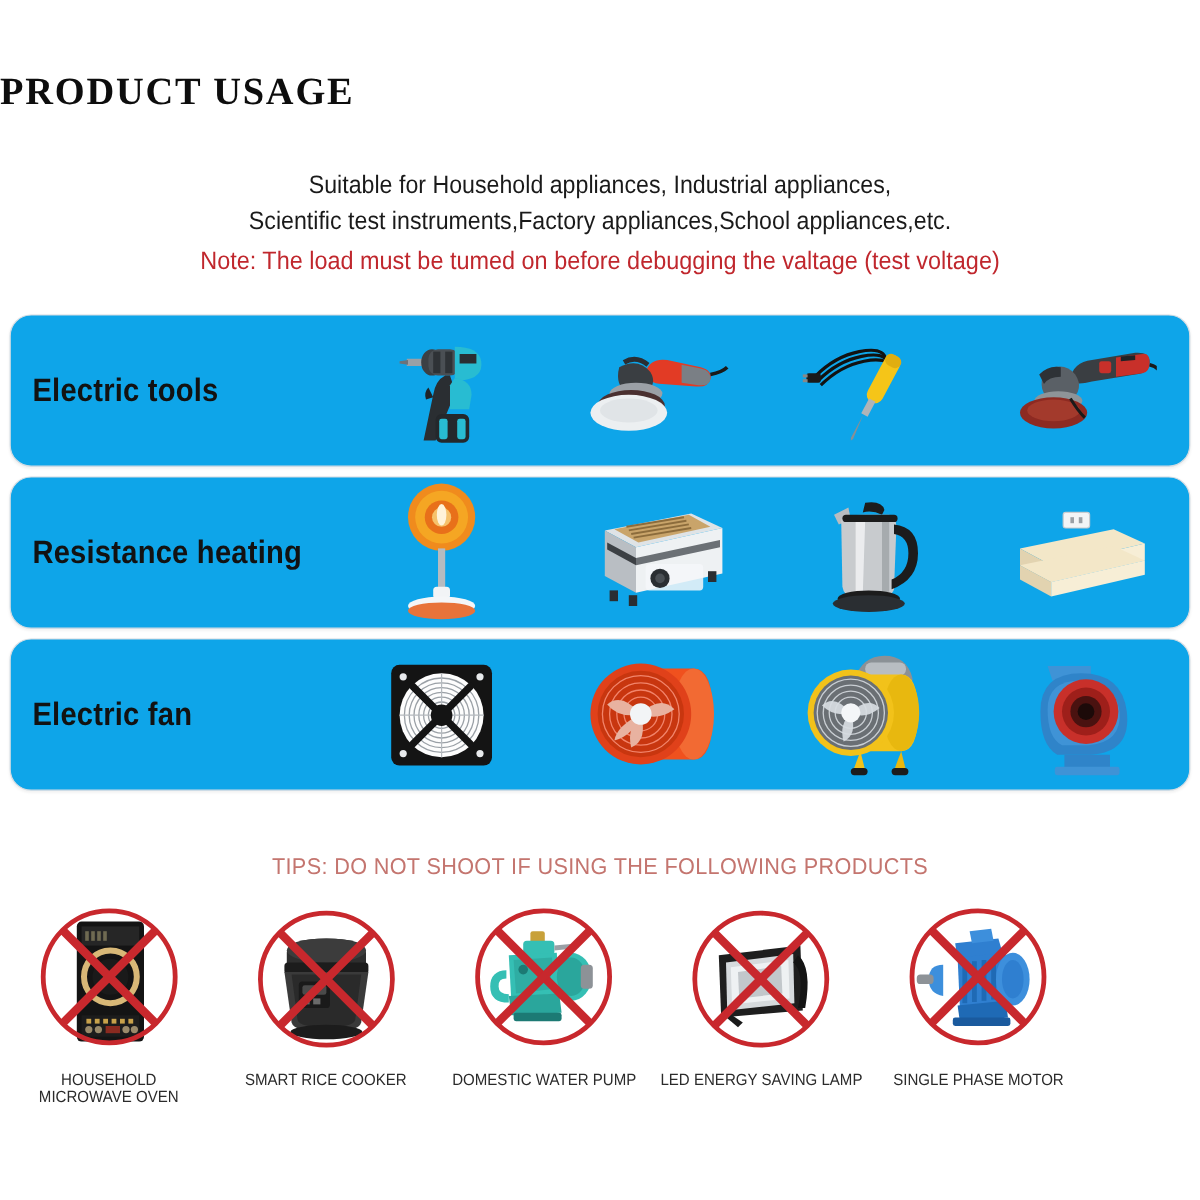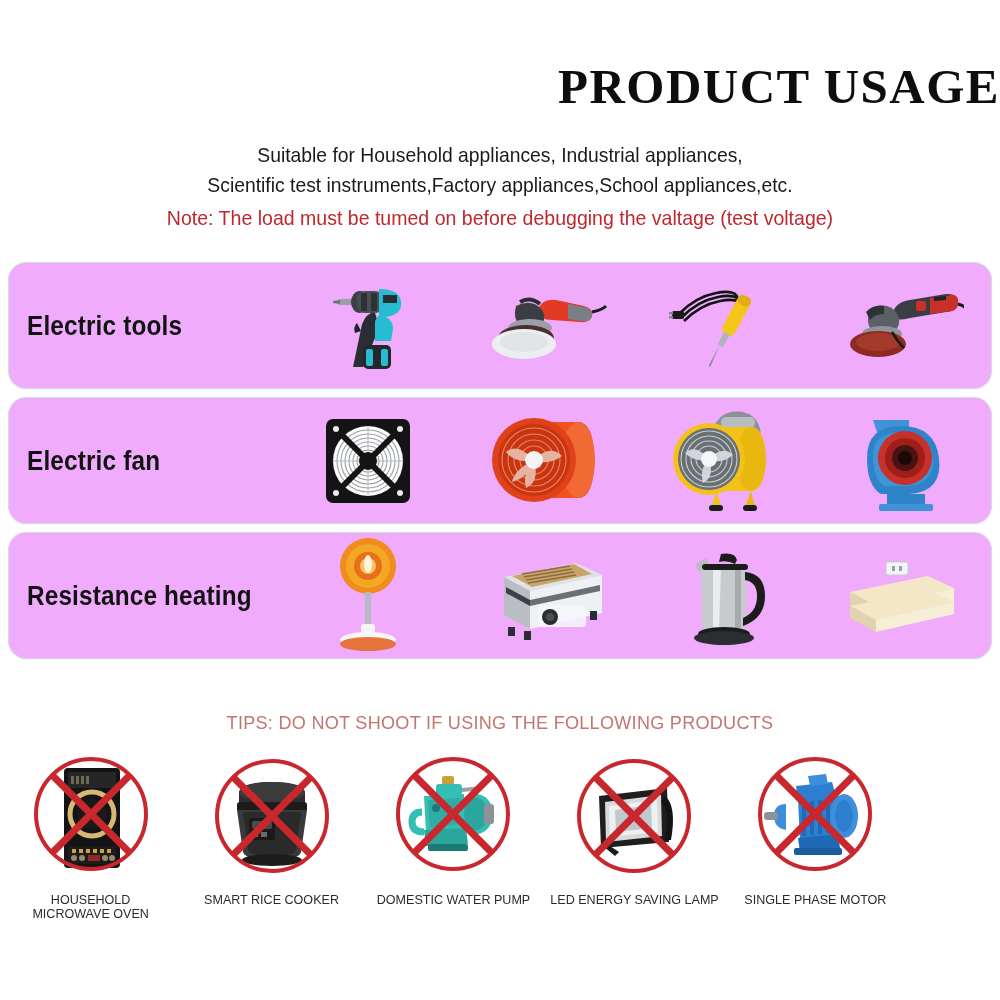--- a/index.html
+++ b/index.html
@@ -8,24 +8,24 @@
     background:#ffffff;
     font-family:"Liberation Sans", sans-serif;
     overflow:hidden;
     position:relative;
   }
   .page{position:relative;width:1000px;height:1000px;}
 
   
   .title{
     position:absolute;top:58px;left:0;width:1000px;
-    text-align:right;
+    text-align:left;
     font-family:"Liberation Serif", serif;
     font-weight:bold;
-    font-size:49px;
+    font-size:32px;
     letter-spacing:1.5px;
     color:#0d0d0d;
   }
   .subline{
     position:absolute;left:0;width:1000px;text-align:center;
     font-size:21px;color:#1a1a1a;
     transform:scaleX(.92);
   }
   .sub1{top:143px;}
   .sub2{top:173px;}
@@ -36,21 +36,21 @@
   }
 
   
   .cards{position:absolute;top:262px;left:8px;width:984px;}
   .card{
     position:relative;
     height:125px;
     margin-bottom:8px;
     border:1.5px solid #d3dce3;
     border-radius:18px;
-    background:#f0abfc;
+    background:#0ea5e9;
     box-shadow:0 1px 2px rgba(0,0,0,.05);
     overflow:hidden;
   }
   .card-label{
     position:absolute;left:18px;top:50%;transform:translateY(-50%) scaleX(.9);
     transform-origin:left center;
     font-size:27px;font-weight:bold;color:#121212;
     letter-spacing:.2px;white-space:nowrap;
   }
   .card-items{
@@ -161,20 +161,100 @@
               <path d="M96 22 L118 19 Q124 18 124 26 Q124 34 118 35 L96 38 Z" fill="#c8302a"></path>
               <rect x="82" y="25" width="10" height="10" rx="2" fill="#c8302a"></rect>
               <path d="M100 21 L112 20 L112 24 L100 25 Z" fill="#1f2327"></path>
               <path d="M36 34 Q52 24 62 36 Q70 48 58 58 L42 58 Q30 50 36 34 Z" fill="#5a6066"></path>
               <path d="M32 36 Q40 28 50 30 L50 38 Q40 38 36 44 Z" fill="#2e3236"></path>
               <ellipse cx="48" cy="58" rx="20" ry="8" fill="#8e9498"></ellipse>
               <ellipse cx="44" cy="68" rx="28" ry="13" fill="#8d2a22"></ellipse>
               <ellipse cx="44" cy="66" rx="22" ry="9" fill="#a33a2c"></ellipse>
               <path d="M124 28 Q132 30 134 36" stroke="#1a1a1a" stroke-width="3" fill="none"></path>
               <path d="M58 56 Q64 66 70 72" stroke="#1a1a1a" stroke-width="2.5" fill="none"></path>
+            </g>
+          </svg>
+        </div>
+
+      </div>
+    </div>
+
+    <div class="card">
+      <div class="card-label">Resistance heating</div>
+      <div class="card-items">
+
+        <div class="slot">
+          <svg width="90" height="120" viewBox="0 0 90 120">
+            <g>
+              <circle cx="45" cy="30" r="28" fill="#f08b1d"></circle>
+              <circle cx="45" cy="30" r="22" fill="#f5a623"></circle>
+              <circle cx="45" cy="30" r="14" fill="#e8701a"></circle>
+              <circle cx="45" cy="30" r="8" fill="#f6c26b"></circle>
+              <ellipse cx="45" cy="28" rx="4" ry="9" fill="#fff3d9"></ellipse>
+              <rect x="42" y="56" width="6" height="34" fill="#b6bbc0"></rect>
+              <rect x="38" y="88" width="14" height="10" rx="3" fill="#f2f4f6"></rect>
+              <ellipse cx="45" cy="104" rx="28" ry="8" fill="#f4f6f8"></ellipse>
+              <ellipse cx="45" cy="108" rx="28" ry="7" fill="#e8733a"></ellipse>
+            </g>
+          </svg>
+        </div>
+
+        <div class="slot">
+          <svg width="130" height="105" viewBox="0 0 130 105">
+            <g>
+              <path d="M24 34 L96 20 L122 32 L50 48 Z" fill="#dfe3e6"></path>
+              <path d="M32 33 L94 21 L112 31 L52 44 Z" fill="#c9a46a"></path>
+              <g stroke="#8c6c3c" stroke-width="1.6" fill="none">
+                <path d="M44 34 L92 26"></path>
+                  <path d="M46 37 L94 29"></path>
+                <path d="M48 40 L96 32"></path>
+                  <path d="M42 31 L90 23"></path>
+              </g>
+              <path d="M24 34 L50 48 L50 86 L24 72 Z" fill="#b9bec3"></path>
+              <path d="M50 48 L122 32 L122 70 L50 86 Z" fill="#eef1f3"></path>
+              <path d="M26 44 L50 57 L50 63 L26 50 Z" fill="#3c4044"></path>
+              <path d="M50 57 L120 42 L120 48 L50 63 Z" fill="#6b7075"></path>
+              <rect x="58" y="62" width="48" height="22" rx="3" fill="#f5f7f9" opacity=".85"></rect>
+              <circle cx="70" cy="74" r="8" fill="#2a2e32"></circle>
+              <circle cx="70" cy="74" r="4" fill="#4a4f54"></circle>
+              <rect x="28" y="84" width="7" height="9" fill="#2a2e32"></rect>
+              <rect x="44" y="88" width="7" height="9" fill="#2a2e32"></rect>
+              <rect x="110" y="68" width="7" height="9" fill="#2a2e32"></rect>
+            </g>
+          </svg>
+        </div>
+
+        <div class="slot">
+          <svg width="105" height="115" viewBox="0 0 105 115">
+            <g>
+              <path d="M26 26 L38 20 L40 30 L30 34 Z" fill="#b9bcc0"></path>
+              <path d="M52 16 Q66 14 68 22 L66 26 Q58 22 50 24 Z" fill="#1c1c1c"></path>
+              <path d="M32 30 Q36 26 52 26 L72 26 Q78 28 78 36 L76 88 Q74 96 56 96 L44 96 Q34 94 33 86 Z" fill="#c8cbce"></path>
+              <path d="M44 30 L52 30 L50 92 L44 92 Z" fill="#eef0f2" opacity=".9"></path>
+              <path d="M66 30 L72 30 L72 90 L66 92 Z" fill="#9ea2a6" opacity=".8"></path>
+              <path d="M76 34 Q96 36 96 58 Q96 80 74 88 L74 80 Q88 74 88 58 Q88 44 76 42 Z" fill="#1c1c1c"></path>
+              <ellipse cx="55" cy="96" rx="26" ry="7" fill="#1c1c1c"></ellipse>
+              <ellipse cx="55" cy="100" rx="30" ry="7" fill="#2a2e32"></ellipse>
+              <rect x="33" y="26" width="46" height="6" rx="3" fill="#1c1c1c"></rect>
+            </g>
+          </svg>
+        </div>
+
+        <div class="slot">
+          <svg width="130" height="95" viewBox="0 0 130 95">
+            <g>
+              <rect x="52" y="14" width="22" height="13" rx="2" fill="#f2f4f6" stroke="#c8ccd0"></rect>
+              <rect x="58" y="18" width="3" height="5" fill="#9aa0a6"></rect>
+              <rect x="65" y="18" width="3" height="5" fill="#9aa0a6"></rect>
+              <path d="M16 44 L94 28 L120 40 L42 58 Z" fill="#f3e7c8"></path>
+              <path d="M16 44 L42 58 L42 72 L16 58 Z" fill="#e2d3b0"></path>
+              <path d="M42 58 L120 40 L120 54 L42 72 Z" fill="#f7eed6"></path>
+              <path d="M16 58 L94 42 L120 54 L42 72 Z" fill="#f3e7c8"></path>
+              <path d="M16 58 L42 72 L42 84 L16 70 Z" fill="#e2d3b0"></path>
+              <path d="M42 72 L120 54 L120 66 L42 84 Z" fill="#f7eed6"></path>
             </g>
           </svg>
         </div>
 
       </div>
     </div>
 
     <div class="card">
       <div class="card-label">Electric fan</div>
       <div class="card-items">
@@ -268,100 +348,20 @@
             <g>
               <path d="M34 14 L70 14 L70 24 L38 26 Z" fill="#3f93d6"></path>
               <path d="M28 52 Q28 20 62 20 Q96 20 100 52 Q104 86 70 88 L42 88 Q28 80 28 52 Z" fill="#2f84c9"></path>
               <path d="M34 50 Q34 26 62 26 Q90 26 94 52 Q96 78 68 80 L46 80 Q34 74 34 50 Z" fill="#3f93d6"></path>
               <ellipse cx="66" cy="52" rx="27" ry="27" fill="#c8302a"></ellipse>
               <ellipse cx="66" cy="52" rx="20" ry="20" fill="#9e1f1a"></ellipse>
               <ellipse cx="66" cy="52" rx="13" ry="13" fill="#4a1210"></ellipse>
               <ellipse cx="66" cy="52" rx="7" ry="7" fill="#1c0a09"></ellipse>
               <path d="M48 88 L48 100 L86 100 L86 88 Z" fill="#2f84c9"></path>
               <rect x="40" y="98" width="54" height="7" rx="2" fill="#3f93d6"></rect>
-            </g>
-          </svg>
-        </div>
-
-      </div>
-    </div>
-
-    <div class="card">
-      <div class="card-label">Resistance heating</div>
-      <div class="card-items">
-
-        <div class="slot">
-          <svg width="90" height="120" viewBox="0 0 90 120">
-            <g>
-              <circle cx="45" cy="30" r="28" fill="#f08b1d"></circle>
-              <circle cx="45" cy="30" r="22" fill="#f5a623"></circle>
-              <circle cx="45" cy="30" r="14" fill="#e8701a"></circle>
-              <circle cx="45" cy="30" r="8" fill="#f6c26b"></circle>
-              <ellipse cx="45" cy="28" rx="4" ry="9" fill="#fff3d9"></ellipse>
-              <rect x="42" y="56" width="6" height="34" fill="#b6bbc0"></rect>
-              <rect x="38" y="88" width="14" height="10" rx="3" fill="#f2f4f6"></rect>
-              <ellipse cx="45" cy="104" rx="28" ry="8" fill="#f4f6f8"></ellipse>
-              <ellipse cx="45" cy="108" rx="28" ry="7" fill="#e8733a"></ellipse>
-            </g>
-          </svg>
-        </div>
-
-        <div class="slot">
-          <svg width="130" height="105" viewBox="0 0 130 105">
-            <g>
-              <path d="M24 34 L96 20 L122 32 L50 48 Z" fill="#dfe3e6"></path>
-              <path d="M32 33 L94 21 L112 31 L52 44 Z" fill="#c9a46a"></path>
-              <g stroke="#8c6c3c" stroke-width="1.6" fill="none">
-                <path d="M44 34 L92 26"></path>
-                  <path d="M46 37 L94 29"></path>
-                <path d="M48 40 L96 32"></path>
-                  <path d="M42 31 L90 23"></path>
-              </g>
-              <path d="M24 34 L50 48 L50 86 L24 72 Z" fill="#b9bec3"></path>
-              <path d="M50 48 L122 32 L122 70 L50 86 Z" fill="#eef1f3"></path>
-              <path d="M26 44 L50 57 L50 63 L26 50 Z" fill="#3c4044"></path>
-              <path d="M50 57 L120 42 L120 48 L50 63 Z" fill="#6b7075"></path>
-              <rect x="58" y="62" width="48" height="22" rx="3" fill="#f5f7f9" opacity=".85"></rect>
-              <circle cx="70" cy="74" r="8" fill="#2a2e32"></circle>
-              <circle cx="70" cy="74" r="4" fill="#4a4f54"></circle>
-              <rect x="28" y="84" width="7" height="9" fill="#2a2e32"></rect>
-              <rect x="44" y="88" width="7" height="9" fill="#2a2e32"></rect>
-              <rect x="110" y="68" width="7" height="9" fill="#2a2e32"></rect>
-            </g>
-          </svg>
-        </div>
-
-        <div class="slot">
-          <svg width="105" height="115" viewBox="0 0 105 115">
-            <g>
-              <path d="M26 26 L38 20 L40 30 L30 34 Z" fill="#b9bcc0"></path>
-              <path d="M52 16 Q66 14 68 22 L66 26 Q58 22 50 24 Z" fill="#1c1c1c"></path>
-              <path d="M32 30 Q36 26 52 26 L72 26 Q78 28 78 36 L76 88 Q74 96 56 96 L44 96 Q34 94 33 86 Z" fill="#c8cbce"></path>
-              <path d="M44 30 L52 30 L50 92 L44 92 Z" fill="#eef0f2" opacity=".9"></path>
-              <path d="M66 30 L72 30 L72 90 L66 92 Z" fill="#9ea2a6" opacity=".8"></path>
-              <path d="M76 34 Q96 36 96 58 Q96 80 74 88 L74 80 Q88 74 88 58 Q88 44 76 42 Z" fill="#1c1c1c"></path>
-              <ellipse cx="55" cy="96" rx="26" ry="7" fill="#1c1c1c"></ellipse>
-              <ellipse cx="55" cy="100" rx="30" ry="7" fill="#2a2e32"></ellipse>
-              <rect x="33" y="26" width="46" height="6" rx="3" fill="#1c1c1c"></rect>
-            </g>
-          </svg>
-        </div>
-
-        <div class="slot">
-          <svg width="130" height="95" viewBox="0 0 130 95">
-            <g>
-              <rect x="52" y="14" width="22" height="13" rx="2" fill="#f2f4f6" stroke="#c8ccd0"></rect>
-              <rect x="58" y="18" width="3" height="5" fill="#9aa0a6"></rect>
-              <rect x="65" y="18" width="3" height="5" fill="#9aa0a6"></rect>
-              <path d="M16 44 L94 28 L120 40 L42 58 Z" fill="#f3e7c8"></path>
-              <path d="M16 44 L42 58 L42 72 L16 58 Z" fill="#e2d3b0"></path>
-              <path d="M42 58 L120 40 L120 54 L42 72 Z" fill="#f7eed6"></path>
-              <path d="M16 58 L94 42 L120 54 L42 72 Z" fill="#f3e7c8"></path>
-              <path d="M16 58 L42 72 L42 84 L16 70 Z" fill="#e2d3b0"></path>
-              <path d="M42 72 L120 54 L120 66 L42 84 Z" fill="#f7eed6"></path>
             </g>
           </svg>
         </div>
 
       </div>
     </div>
 
   </div>
 
   <div class="tips">TIPS: DO NOT SHOOT IF USING THE FOLLOWING PRODUCTS</div>

